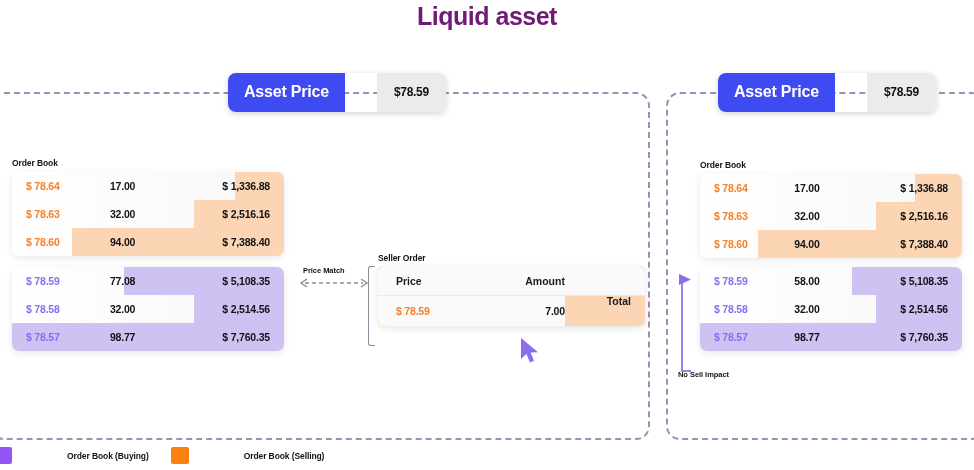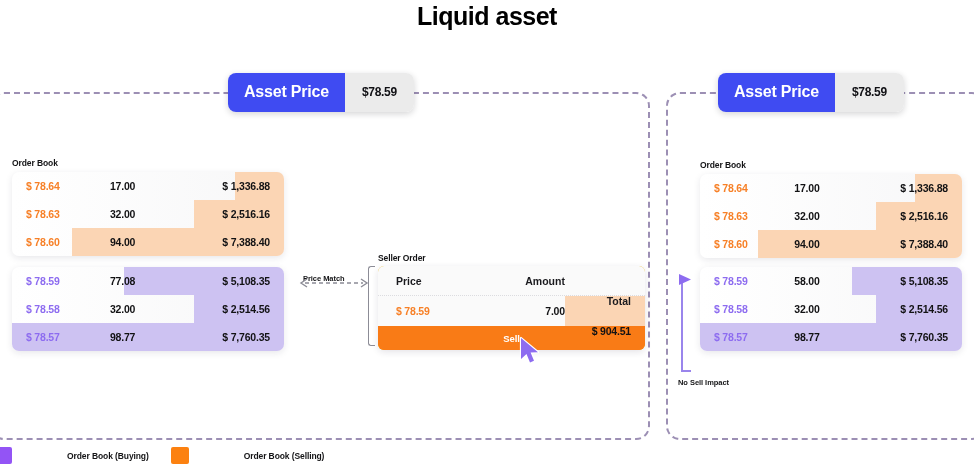--- a/index.html
+++ b/index.html
@@ -9,41 +9,42 @@
     font-family: "Liberation Sans", sans-serif;
     overflow: hidden;
   }
   #root { position: relative; width: 974px; height: 470px; }
 
   
   .title {
     position: absolute; top: 0; left: 0; width: 974px;
     text-align: center;
     font-size: 25px; font-weight: 700; letter-spacing: -0.5px;
-    color: #000000; line-height: 32px;
+    color: #701a75; line-height: 32px;
   }
 
   
   .panel {
     position: absolute;
     border: 2px dashed #9c8fb4;
     border-radius: 14px;
     background: transparent;
   }
   .panel-left  { left: -10px; top: 92px; width: 660px; height: 348px; }
   .panel-right { left: 666px; top: 92px; width: 320px; height: 348px; }
 
   
   .price-badge {
     position: absolute;
     display: flex; align-items: stretch;
     border-radius: 8px;
     overflow: hidden;
     box-shadow: 0 2px 6px rgba(20,20,30,0.18);
     z-index: 6;
+    gap: 32px;
   }
   .price-badge .pb-label {
     background: #3f4bf2;
     color: #ffffff;
     font-size: 16px; font-weight: 600;
     padding: 10px 16px 11px 16px;
     display: flex; align-items: center;
     letter-spacing: -0.2px;
   }
   .price-badge .pb-value {
@@ -123,21 +124,21 @@
     background: #f97b16;
     display: flex; align-items: center; justify-content: center;
     color: #ffffff; font-size: 9.5px; font-weight: 700;
     letter-spacing: -0.1px;
   }
 
   
   .anno-label {
     position: absolute;
     font-size: 7.5px; font-weight: 700; color: #141416;
-    letter-spacing: -0.05px; white-space: nowrap; margin-top: 8px;
+    letter-spacing: -0.05px; white-space: nowrap;
   }
   .bracket {
     position: absolute;
     border: 1.5px solid #8c8c96;
     border-right: none;
     border-radius: 3px 0 0 3px;
   }
   .dash-arrow { position: absolute; }
 
   .vline {
@@ -274,21 +275,20 @@
       <div class="so-hcell so-c1">Price</div>
       <div class="so-hcell so-c2">Amount</div>
       <div class="so-hcell so-c3">Total</div>
     </div>
     <div class="so-body">
       <div class="so-tfill"></div>
       <div class="so-bcell so-c1 price">$ 78.59</div>
       <div class="so-bcell so-c2">7.00</div>
       <div class="so-bcell so-c3">$ 904.51</div>
     </div>
-    <div class="so-sell">Sell</div>
   </div>
 
   <div class="anno-label" style="left:303px; top:266px;">Price Match</div>
   <svg class="dash-arrow" style="left:296px; top:276px;" width="76" height="14">
     <line x1="9" y1="7" x2="67" y2="7" stroke="#8c8c96" stroke-width="1.4" stroke-dasharray="4 3"></line>
     <polyline points="11,3 5,7 11,11" fill="none" stroke="#8c8c96" stroke-width="1.4"></polyline>
     <polyline points="65,3 71,7 65,11" fill="none" stroke="#8c8c96" stroke-width="1.4"></polyline>
   </svg>
   <div class="bracket" style="left:368px; top:266px; width:7px; height:80px;"></div>
 

